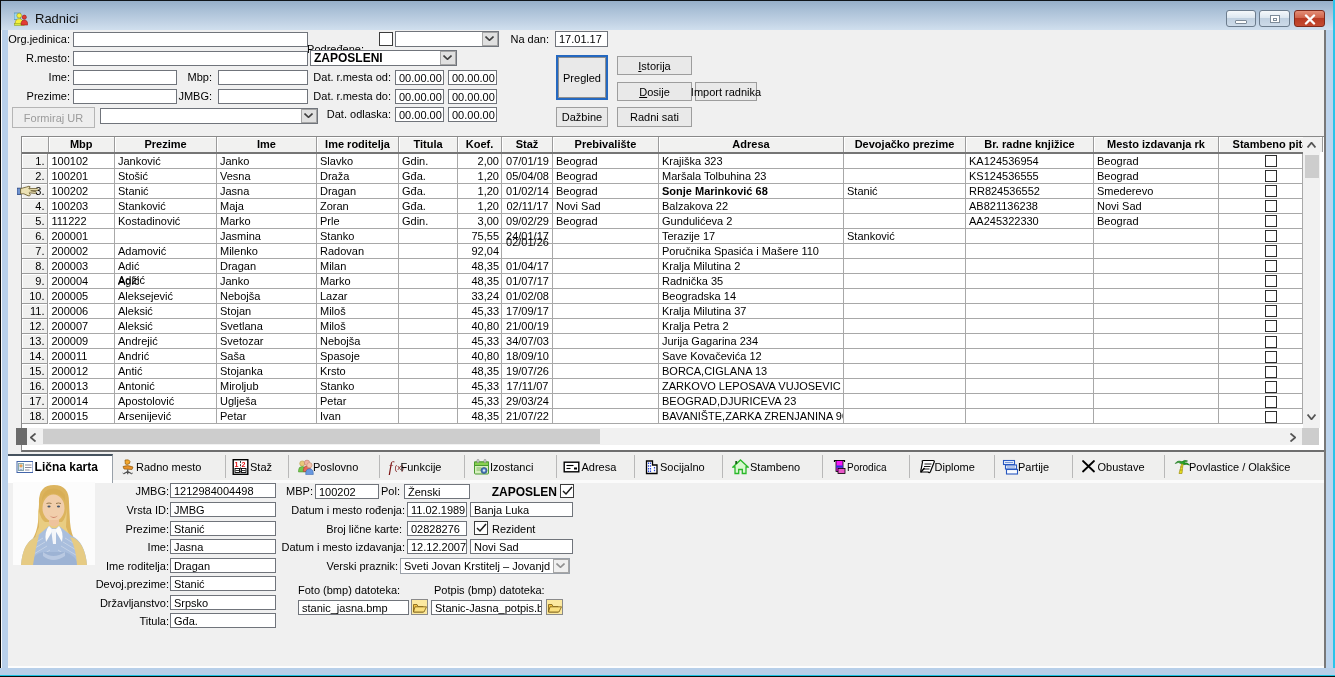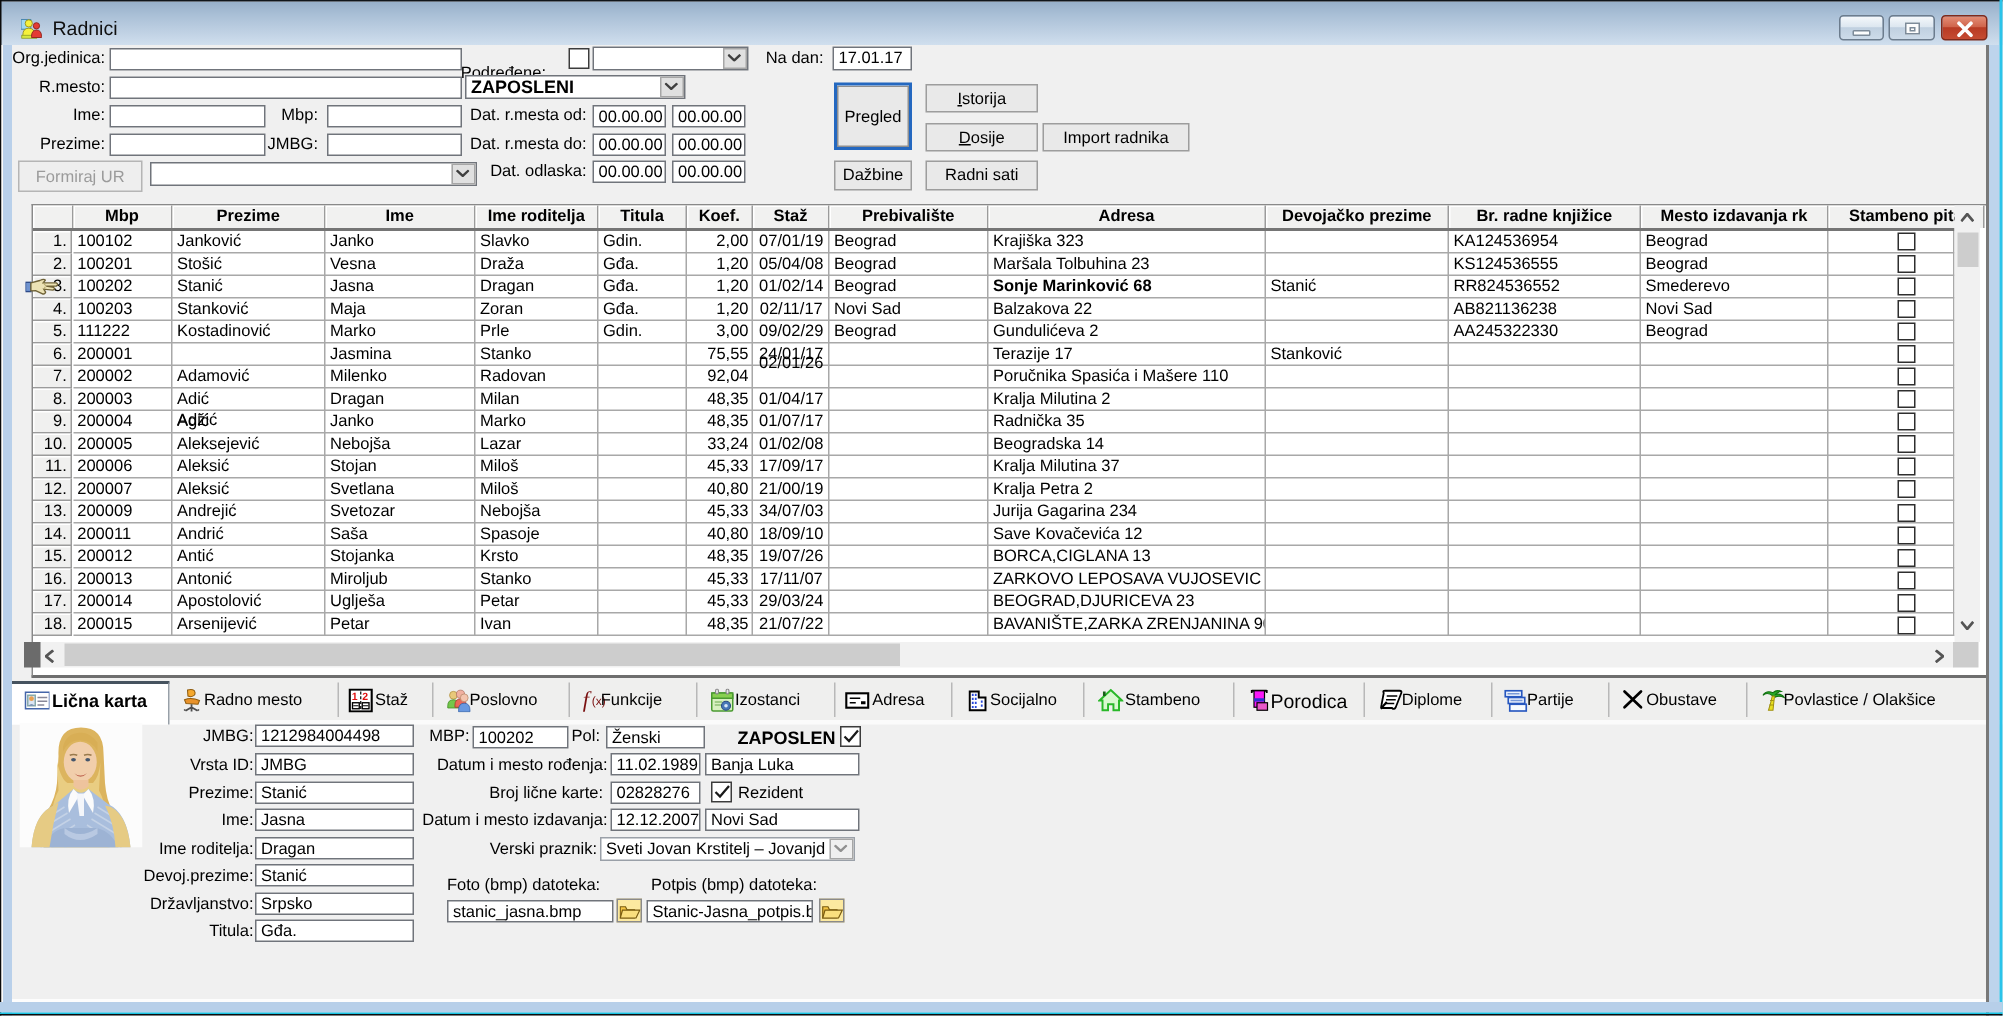--- a/index.html
+++ b/index.html
@@ -84,21 +84,21 @@
 <div class="a" style="left:301px;top:109px;width:16px;height:14px;background:#e0e0e0;border:1px solid #a6a6a6"></div>
 <svg class="a" style="left:304px;top:113px" width="9" height="5" viewBox="0 0 9 5">
     <path d="M0.5 0.5 L4.5 4.3 L8.5 0.5" fill="none" stroke="#3f3f3f" stroke-width="1.6"></path>
   </svg>
 <div class="lbl r" style="left:231px;top:107px;width:160px;">Dat. odlaska:</div>
 <div class="inp" style="left:395px;top:107px;width:49px;height:15px;text-align:center">00.00.00</div>
 <div class="inp" style="left:448px;top:107px;width:49px;height:15px;text-align:center">00.00.00</div>
 <div class="a" style="left:556px;top:55px;width:52px;height:45px;border:2px solid #2468c0;background:#e9e9e9;box-shadow:inset 0 0 0 1px #8f8f8f;display:flex;align-items:center;justify-content:center;font-size:11px">Pregled</div>
 <div class="btn" style="left:617px;top:56px;width:75px;height:19px"><span style="text-decoration:underline">I</span>storija</div>
 <div class="btn" style="left:617px;top:82px;width:75px;height:19px"><span style="text-decoration:underline">D</span>osije</div>
-<div class="btn" style="left:695px;top:82px;width:98px;height:19px">Import radnika</div>
+<div class="btn" style="left:695px;top:82px;width:62px;height:19px">Import radnika</div>
 <div class="btn" style="left:556px;top:107px;width:52px;height:20px">Dažbine</div>
 <div class="btn" style="left:617px;top:107px;width:75px;height:20px">Radni sati</div>
 <div class="a" style="left:21px;top:136px;width:1304px;height:316px;background:#fff;border:1px solid #898989;border-bottom:2px solid #6e6e6e"></div>
 <div class="hcell" style="left:22px;top:137px;width:26.5px;height:15px"></div>
 <div class="hcell" style="left:48.5px;top:137px;width:66.5px;height:15px">Mbp</div>
 <div class="hcell" style="left:115px;top:137px;width:102px;height:15px">Prezime</div>
 <div class="hcell" style="left:217px;top:137px;width:100px;height:15px">Ime</div>
 <div class="hcell" style="left:317px;top:137px;width:82px;height:15px">Ime roditelja</div>
 <div class="hcell" style="left:399px;top:137px;width:59px;height:15px">Titula</div>
 <div class="hcell" style="left:458px;top:137px;width:44px;height:15px">Koef.</div>
@@ -431,21 +431,21 @@
       <rect x="2.8" y="2" width="1.8" height="3" fill="#186018"></rect>
     </svg></div>
 <div class="tabtxt" style="left:750px;top:460px;font-weight:normal;font-size:11px">Stambeno</div>
 <div class="a" style="left:909px;top:455px;width:1px;height:23px;background:#b8b8b8"></div>
 <div class="a" style="left:830.6px;top:459px;width:17px;height:17px"><svg width="17" height="16" viewBox="0 0 16 16">
       <path d="M3 1.5 L13 1.5 M3 1 L3 3 M13 1 L13 3" stroke="#000" stroke-width="1.2"></path>
       <rect x="4.5" y="1.5" width="7" height="11" fill="#f818f8" stroke="#000" stroke-width="0.8"></rect>
       <rect x="4.5" y="6.5" width="7" height="2.2" fill="#3030d0"></rect>
       <rect x="6.5" y="9.5" width="7" height="5" fill="#e858c8" stroke="#000" stroke-width="0.8"></rect>
     </svg></div>
-<div class="tabtxt" style="left:847px;top:460px;font-weight:normal;font-size:13px">Porodica</div>
+<div class="tabtxt" style="left:847px;top:460px;font-weight:normal;font-size:10px">Porodica</div>
 <div class="a" style="left:994px;top:455px;width:1px;height:23px;background:#b8b8b8"></div>
 <div class="a" style="left:919px;top:459px;width:17px;height:17px"><svg width="17" height="16" viewBox="0 0 16 16">
       <path d="M3 3 Q2 1.5 4 1.5 L13.5 1.5 Q15.5 1.5 14.5 3.5 L11 12.5 Q10 14.5 8.5 13 L2.5 13 Q0.8 13 1.5 11 Z" fill="#fff" stroke="#000" stroke-width="1.2"></path>
       <line x1="5" y1="5" x2="12" y2="5" stroke="#000" stroke-width="0.9"></line>
       <line x1="4.5" y1="7.5" x2="11" y2="7.5" stroke="#000" stroke-width="0.9"></line>
       <line x1="4" y1="10" x2="10" y2="10" stroke="#000" stroke-width="0.9"></line>
       <path d="M1 13.5 L5 9" stroke="#000" stroke-width="1.4"></path>
     </svg></div>
 <div class="tabtxt" style="left:934.5px;top:460px;font-weight:normal;font-size:11px">Diplome</div>
 <div class="a" style="left:1072px;top:455px;width:1px;height:23px;background:#b8b8b8"></div>

